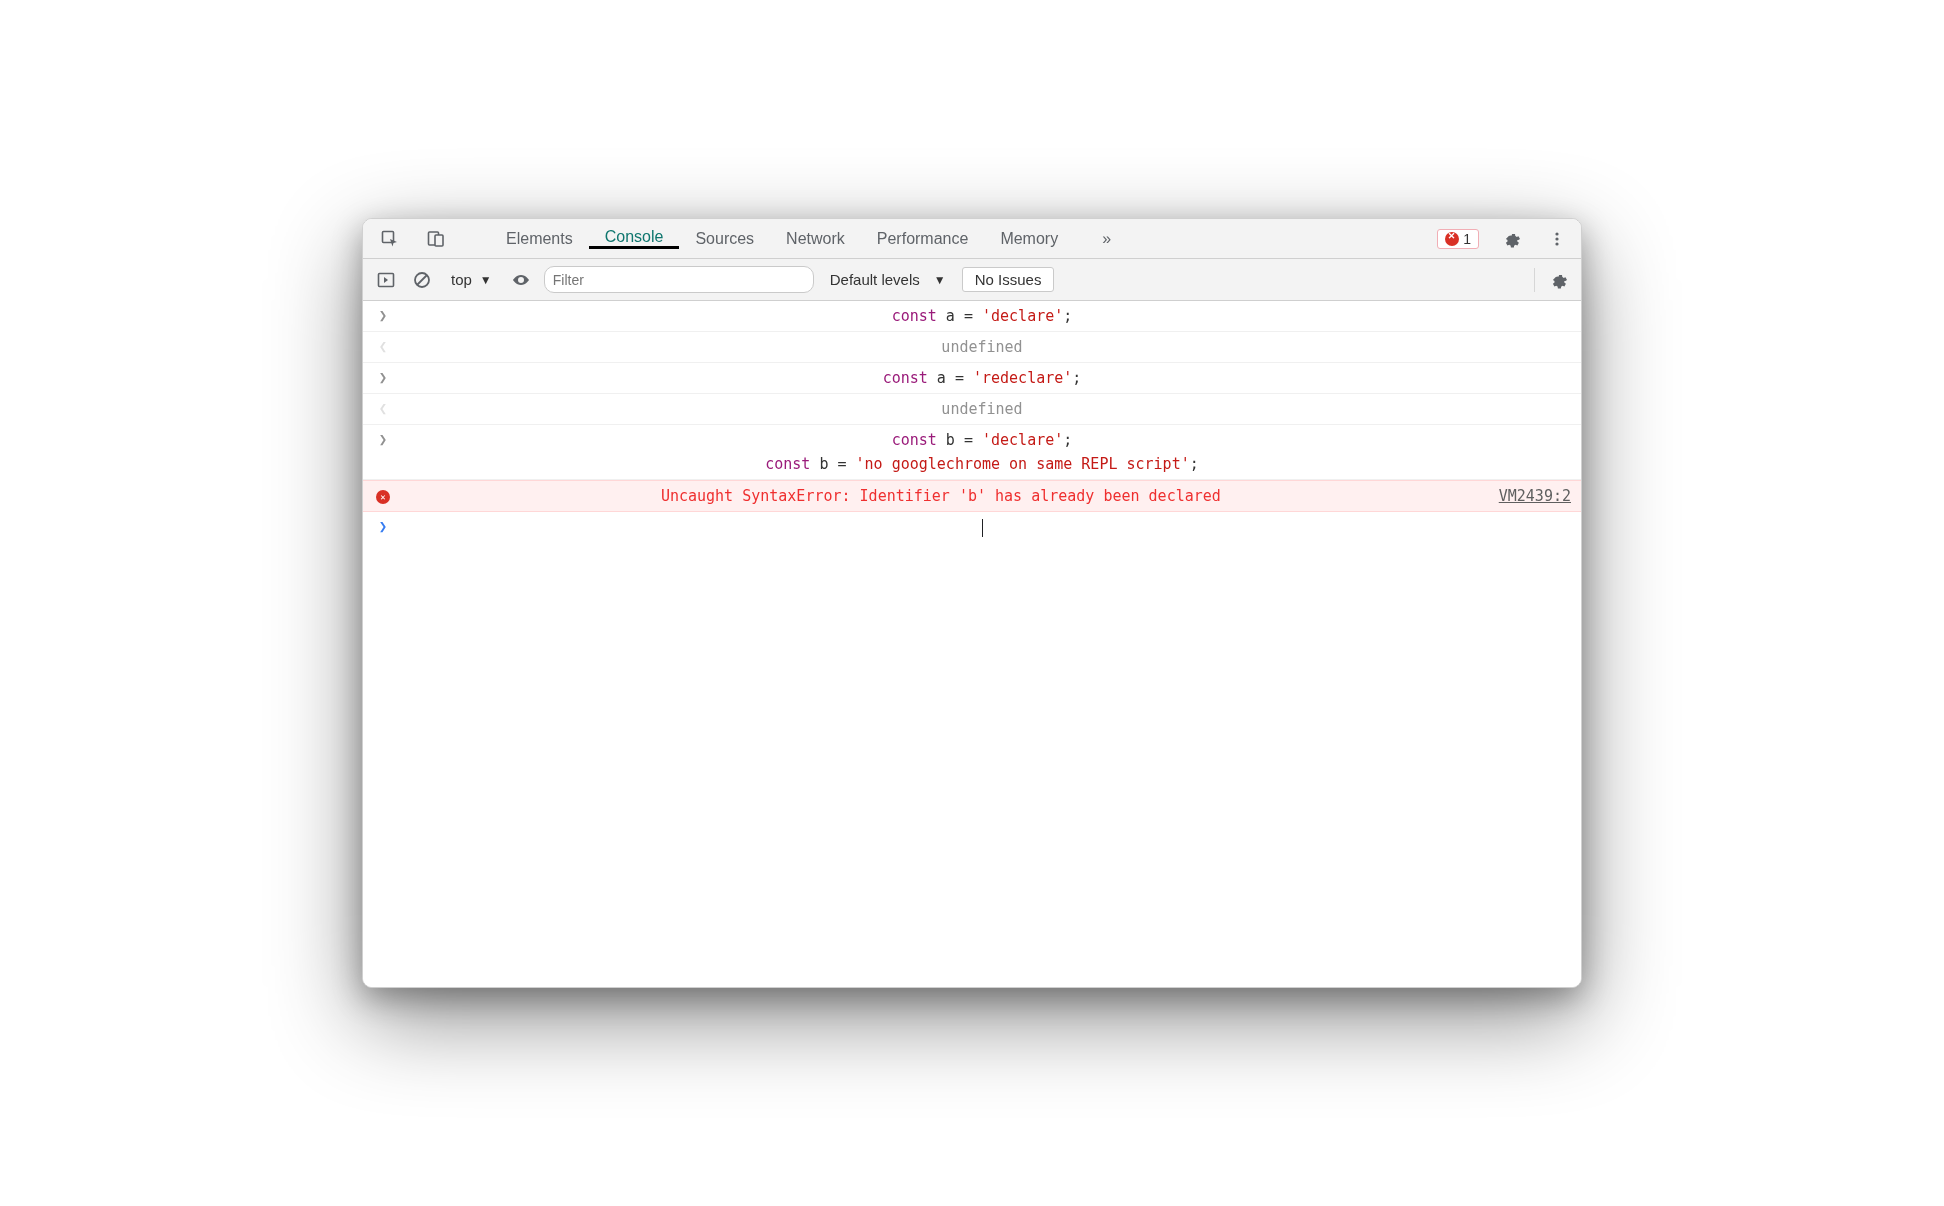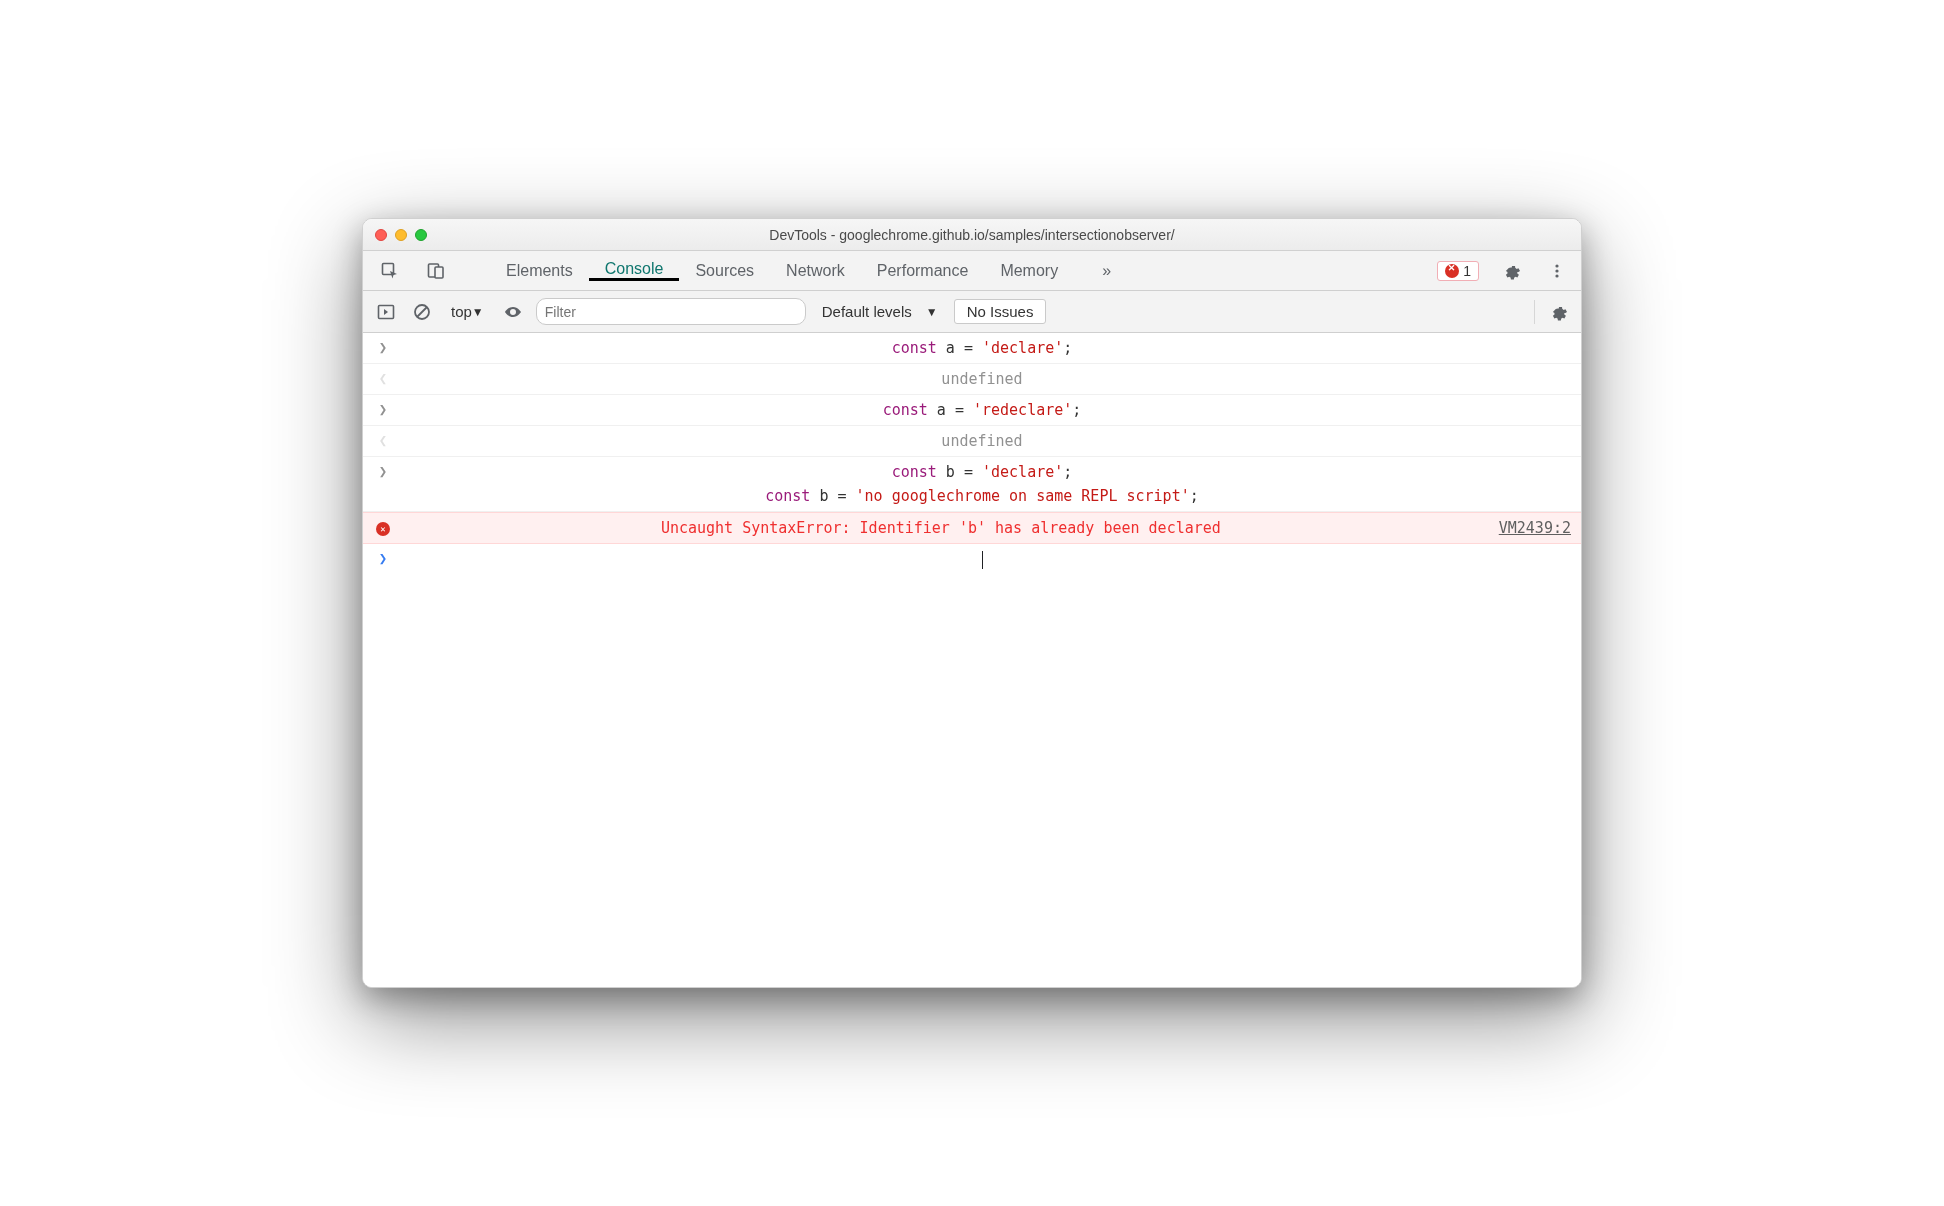--- a/index.html
+++ b/index.html
@@ -66,21 +66,21 @@
   .errbadge .dot { width:14px; height:14px; background:#d93025; border-radius:50%; position:relative; }
   .errbadge .dot::before { content:"✕"; color:#fff; font-size:9px; position:absolute; top:-1px; left:2.5px; font-weight:bold; }
   .toolbar {
     height: 42px;
     background: #f3f3f3;
     border-bottom: 1px solid #cfcfcf;
     display:flex; align-items:center; padding:0 10px; gap:10px;
   }
   .tbtn { display:flex; align-items:center; justify-content:center; width:26px; height:26px; color:#5f6368; }
   .ctx {
-    display:flex; align-items:center; gap:0; font-size:15px; color:#333;
+    display:flex; align-items:center; gap:8px; font-size:15px; color:#333;
     padding:0 6px;
   }
   .filter {
     height:27px; width:270px; background:#fff; border:1px solid #cacaca;
     border-radius:10px; padding:0 8px; font-size:14px; color:#555;
   }
   .levels { font-size:15px; color:#333; display:flex; align-items:center; gap:14px; padding:0 6px;}
   .issues {
     background:#fff; border:1px solid #cacaca; border-radius:3px;
     padding:3px 12px; font-size:15px; color:#333;
@@ -117,28 +117,20 @@
     display:inline-block; width:1px; height:18px; background:#202124; vertical-align:middle;
   }
   .chev { font-size:12px; }
   svg { display:block; }
 </style>
 </head>
 <body>
 
 <div class="window">
 
-  <div class="titlebar">
-    <div class="traffic">
-      <span class="tl-close"></span>
-      <span class="tl-min"></span>
-      <span class="tl-max"></span>
-    </div>
-    <div class="title">DevTools - googlechrome.github.io/samples/intersectionobserver/</div>
-  </div>
 
   <div class="tabs">
     <div class="iconbtn">
       <svg width="18" height="18" viewBox="0 0 18 18" fill="none" stroke="#5f6368" stroke-width="1.6">
         <rect x="1.5" y="1.5" width="11" height="11" rx="1"></rect>
         <path d="M9 9 L16 12 L12.5 13 L11.5 16.5 Z" fill="#5f6368" stroke="none"></path>
       </svg>
     </div>
     <div class="iconbtn">
       <svg width="18" height="18" viewBox="0 0 18 18" fill="none" stroke="#5f6368" stroke-width="1.6">

